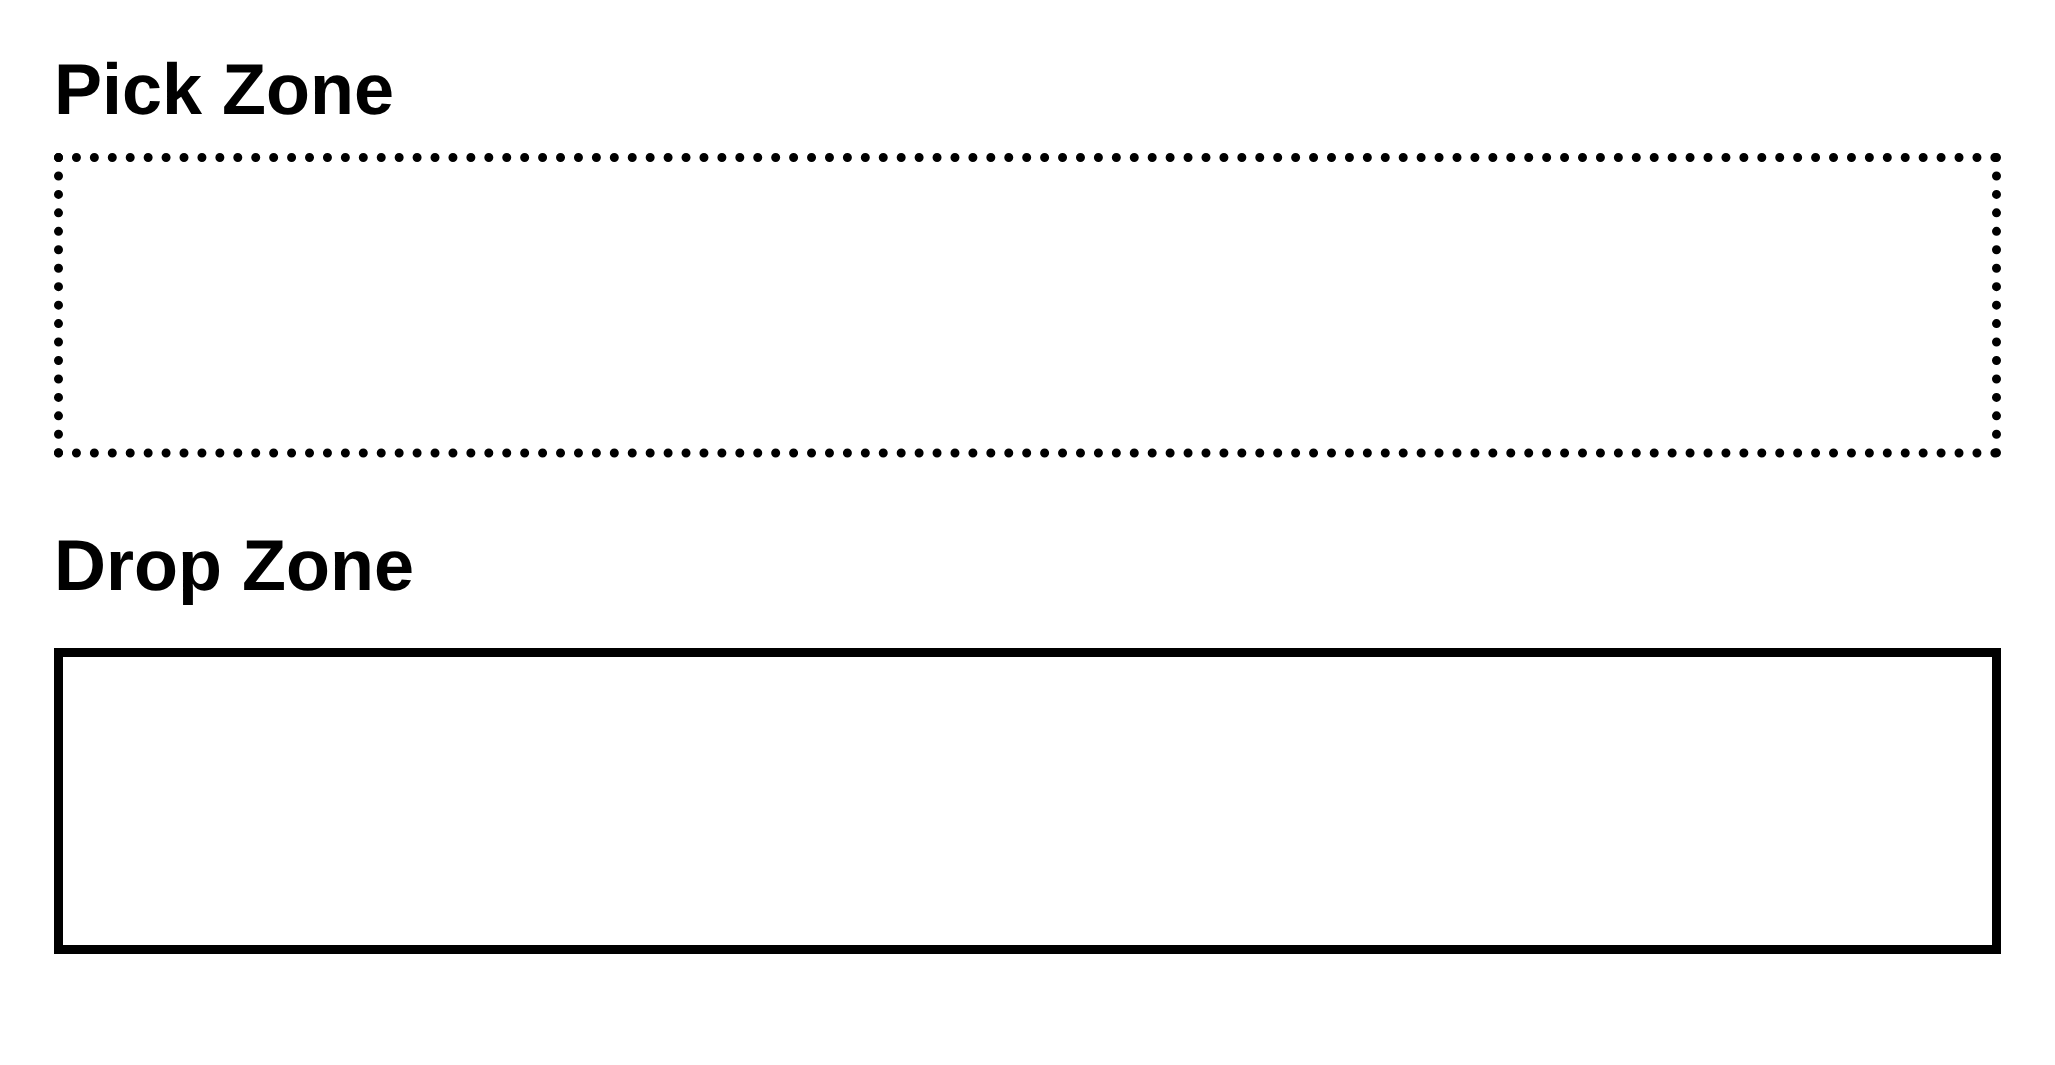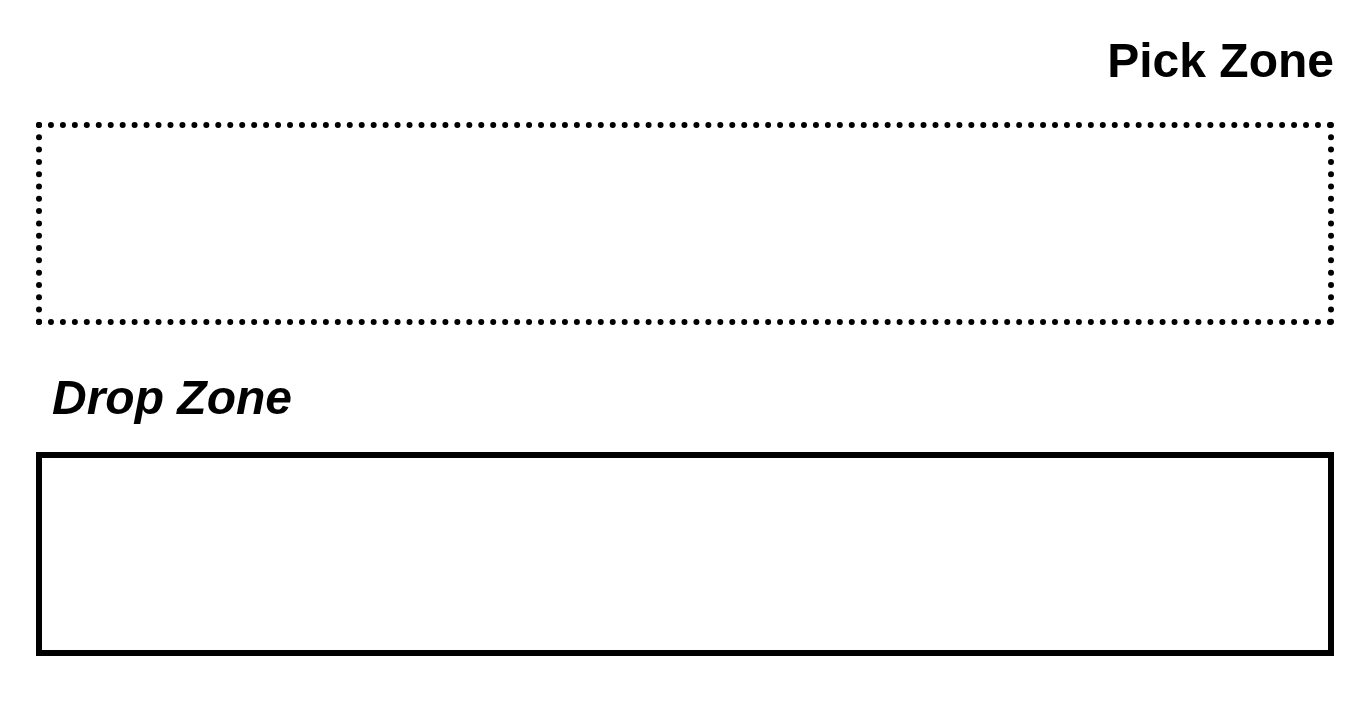--- a/index.html
+++ b/index.html
@@ -17,26 +17,24 @@
       padding: 0 36px;
     }
     h2.zone-heading {
       font-size: 48px;
       font-weight: 700;
       line-height: 1.15;
       letter-spacing: 0;
       color: #000000;
     }
     h2.pick-heading {
-      margin: 33px 0 34px 0;
-      text-align: right;
+      margin: 33px 0 14px 0;
     }
     h2.drop-heading {
-      margin: 45px 0 27px 16px;
-      font-style: italic;
+      margin: 45px 0 27px 0;
     }
     .zone {
       box-sizing: border-box;
       width: 1298px;
       background: #ffffff;
     }
     .zone.pick {
       height: 203px;
       border: 6px dotted #000000;
     }

